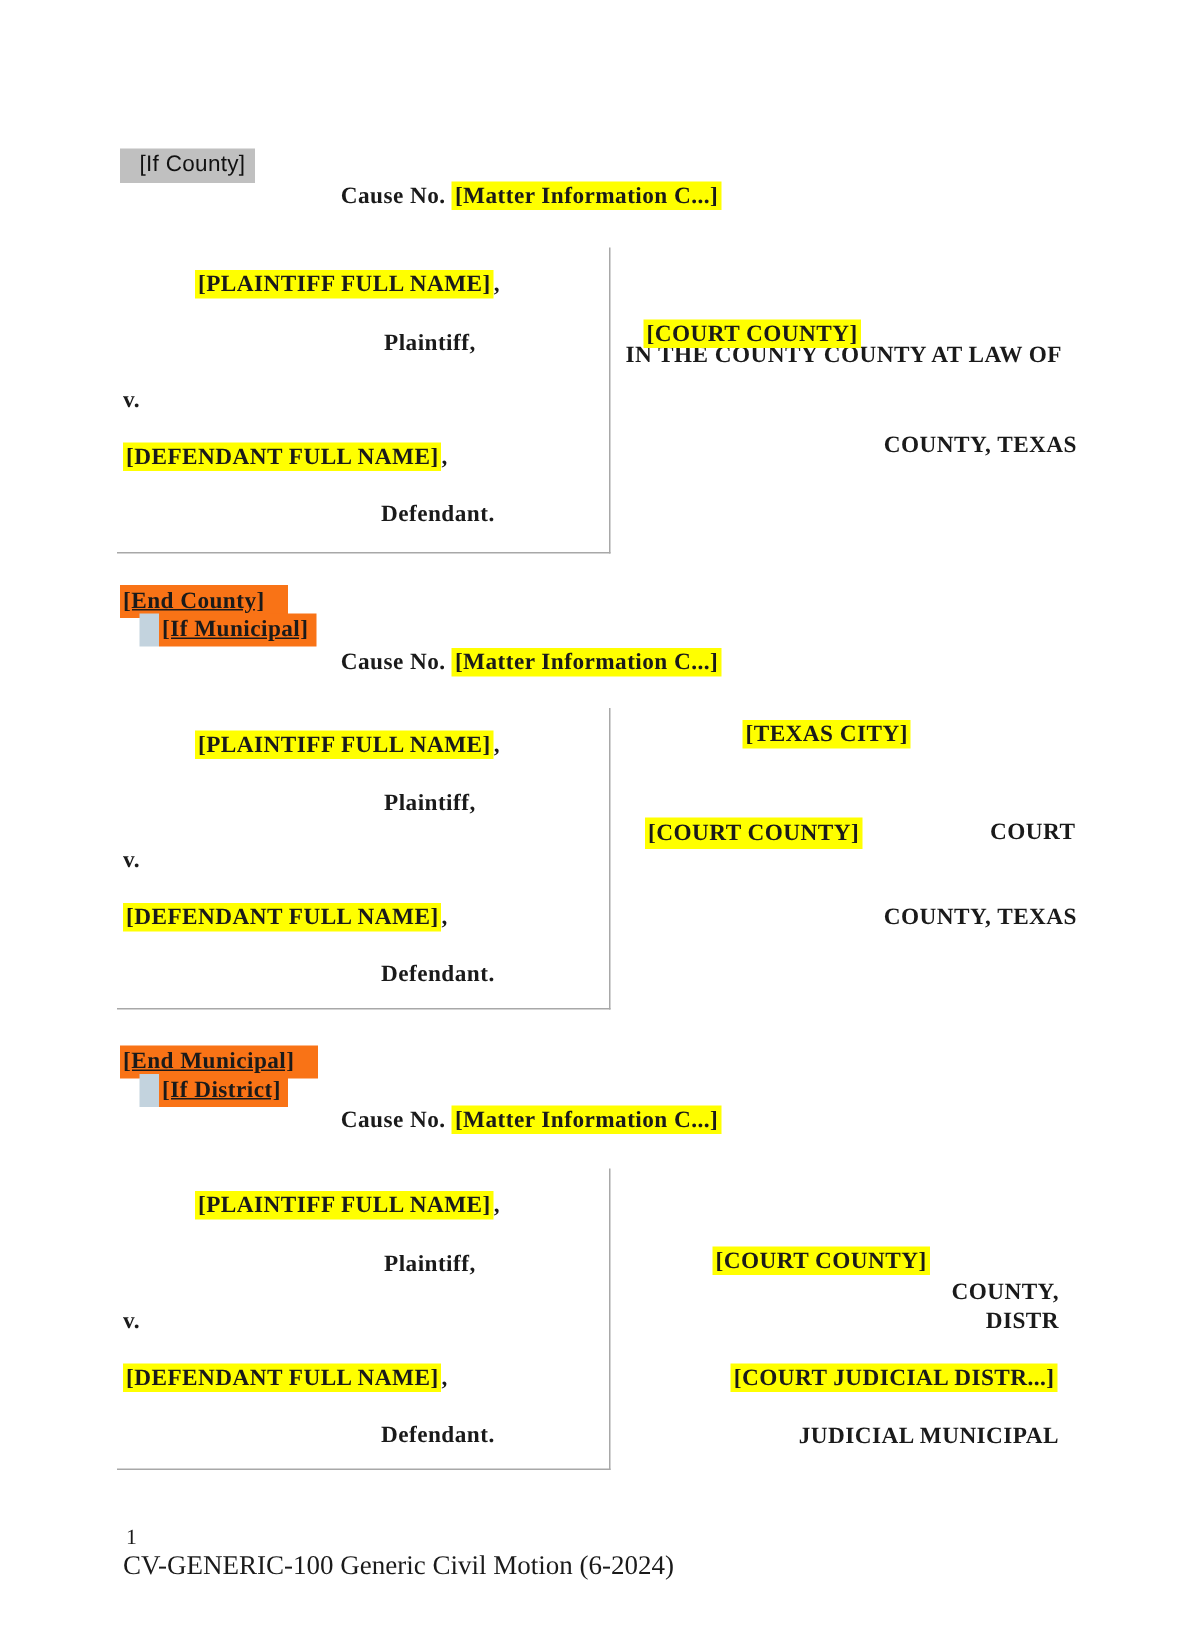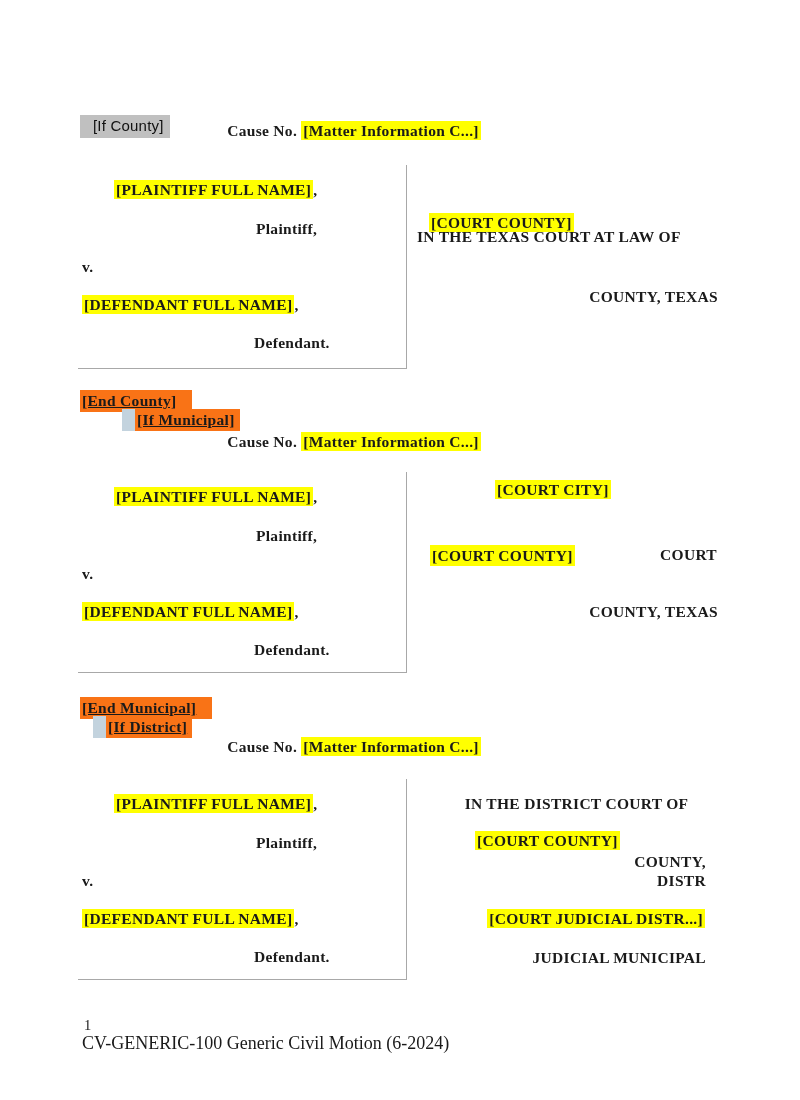--- a/index.html
+++ b/index.html
@@ -16,21 +16,21 @@
   .marker.endm{padding-right:16px;}
   .marker-sans{background:#c0c0c0;font-family:"Liberation Sans",sans-serif;font-weight:normal;
           text-decoration:none;font-size:15px;line-height:20px;color:#111;
           padding:1px 6px 2px 13px;letter-spacing:.2px;}
   .chip{width:13px;background:#c3d3de;}
   
   .cap-left{left:78px;width:328px;border-right:1px solid #a8a8a8;border-bottom:1px solid #a8a8a8;}
   .h203{height:203px;} .h200{height:200px;}
   .cap-right{left:417px;width:301px;height:200px;}
   .row{position:absolute;white-space:nowrap;}
-  .r-pl{top:15px;left:4px;padding-left:32px;}
+  .r-pl{top:15px;left:20px;padding-left:32px;}
   .r-plrole{top:54px;left:178px;}
   .r-v{top:92px;left:4px;}
   .r-df{top:130px;left:4px;}
   .r-dfrole{top:168px;left:176px;}
   
   .s1-court{top:62px;left:0;}
   .s1-overlay{top:48px;left:12px;z-index:2;}
   .s1-ctx{top:122px;left:0;width:100%;text-align:right;}
   
   .s2-city{top:8px;left:78px;}
@@ -47,66 +47,66 @@
   .s3-jud{top:169px;right:12px;}
   
   .pgnum{left:84px;top:1016px;font-size:14.5px;line-height:18px;}
   .fline{left:82px;top:1034px;font-size:18px;line-height:18px;}
 </style>
 </head>
 <body>
 
 <div class="page">
 
-  <div class="abs marker-line" style="left:80px;top:99px;margin-top:16px;">
+  <div class="abs marker-line" style="left:80px;top:99px;">
     <span class="marker-sans">[If County]</span>
   </div>
 
   <div class="abs cause bold" style="top:121px;">
     <span>Cause No.</span>
     <span class="hl-y">[Matter Information C...]</span>
   </div>
 
   <div class="abs cap-left h203" style="top:165px;">
     <div class="row r-pl bold"><span class="hl-y">[PLAINTIFF FULL NAME]</span><span>,</span></div>
     <div class="row r-plrole bold">Plaintiff,</div>
     <div class="row r-v bold">v.</div>
     <div class="row r-df bold"><span class="hl-y">[DEFENDANT FULL NAME]</span><span>,</span></div>
     <div class="row r-dfrole bold">Defendant.</div>
   </div>
 
   <div class="abs cap-right" style="top:165px;height:203px;">
-    <div class="row s1-court bold">IN THE TEXAS COURT AT LAW OF</div>
+    <div class="row s1-court bold">IN THE COUNTY COUNTY AT LAW OF</div>
     <div class="row s1-overlay bold"><span class="hl-y">[COURT COUNTY]</span></div>
     <div class="row s1-ctx bold" style="white-space:normal;">COUNTY, TEXAS</div>
   </div>
 
   <div class="abs marker-line" style="left:80px;top:390px;">
     <span class="marker endm">[End County]</span>
   </div>
-  <div class="abs marker-line" style="left:93px;top:409px;margin-left:29px;">
+  <div class="abs marker-line" style="left:93px;top:409px;">
     <span class="chip"></span>
     <span class="marker">[If Municipal]</span>
   </div>
 
   <div class="abs cause bold" style="top:432px;">
     <span>Cause No.</span>
     <span class="hl-y">[Matter Information C...]</span>
   </div>
 
   <div class="abs cap-left h200" style="top:472px;">
     <div class="row r-pl bold"><span class="hl-y">[PLAINTIFF FULL NAME]</span><span>,</span></div>
     <div class="row r-plrole bold">Plaintiff,</div>
     <div class="row r-v bold">v.</div>
     <div class="row r-df bold"><span class="hl-y">[DEFENDANT FULL NAME]</span><span>,</span></div>
     <div class="row r-dfrole bold">Defendant.</div>
   </div>
 
   <div class="abs cap-right" style="top:472px;">
-    <div class="row s2-city bold"><span class="hl-y">[COURT CITY]</span></div>
+    <div class="row s2-city bold"><span class="hl-y">[TEXAS CITY]</span></div>
     <div class="row s2-line2 bold" style="white-space:normal;">
       <span class="hl-y">[COURT COUNTY]</span>
       <span>COURT</span>
     </div>
     <div class="row s2-ctx bold" style="white-space:normal;">COUNTY, TEXAS</div>
   </div>
 
   <div class="abs marker-line" style="left:80px;top:697px;">
     <span class="marker endm">[End Municipal]</span>
   </div>
@@ -122,21 +122,20 @@
 
   <div class="abs cap-left h200" style="top:779px;">
     <div class="row r-pl bold"><span class="hl-y">[PLAINTIFF FULL NAME]</span><span>,</span></div>
     <div class="row r-plrole bold">Plaintiff,</div>
     <div class="row r-v bold">v.</div>
     <div class="row r-df bold"><span class="hl-y">[DEFENDANT FULL NAME]</span><span>,</span></div>
     <div class="row r-dfrole bold">Defendant.</div>
   </div>
 
   <div class="abs cap-right" style="top:779px;">
-    <div class="row s3-court bold" style="white-space:normal;">IN THE DISTRICT COURT OF</div>
     <div class="row s3-cofield bold"><span class="hl-y">[COURT COUNTY]</span></div>
     <div class="row s3-county bold">COUNTY,</div>
     <div class="row s3-texas bold">DISTR</div>
     <div class="row s3-judfield bold"><span class="hl-y">[COURT JUDICIAL DISTR...]</span></div>
     <div class="row s3-jud bold">JUDICIAL MUNICIPAL</div>
   </div>
 
   <div class="abs pgnum">1</div>
   <div class="abs fline">CV-GENERIC-100 Generic Civil Motion (6-2024)</div>
 

